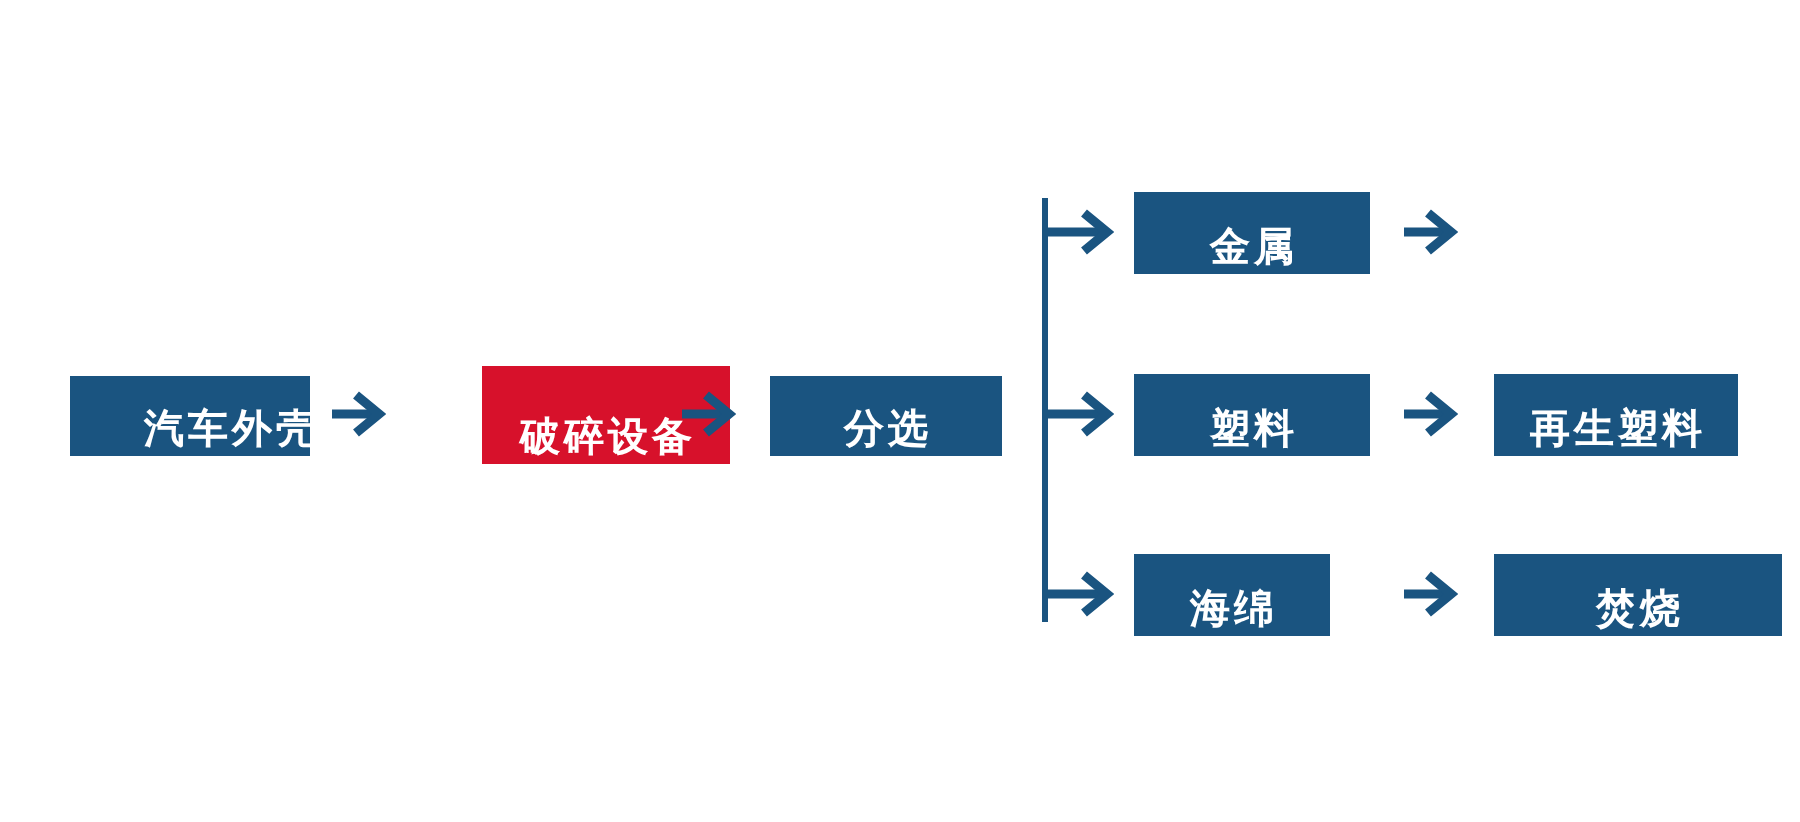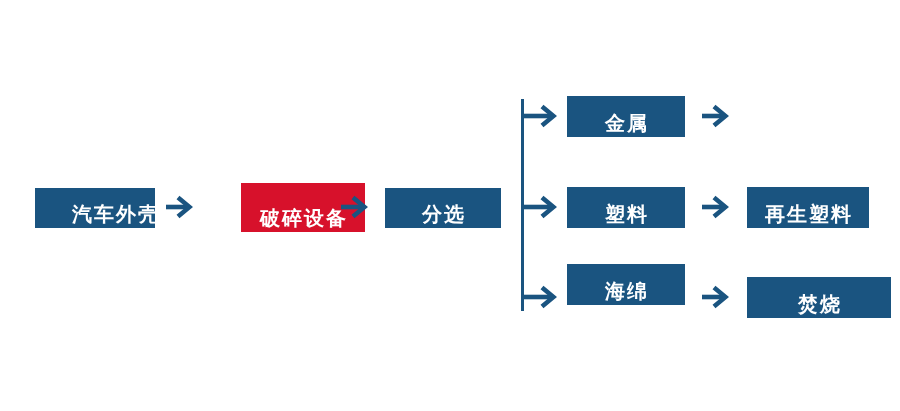--- a/index.html
+++ b/index.html
@@ -51,21 +51,21 @@
   .pos-sorting  { left: 385px; top: 188px; width: 116px; height: 40px; }
 
   .pos-vline    { left: 521px; top: 99px;  width: 3px;   height: 212px; }
 
   .pos-barrow-0 { left: 523px; top: 103px; }
   .pos-barrow-1 { left: 523px; top: 194px; }
   .pos-barrow-2 { left: 523px; top: 284px; }
 
   .pos-mat-0    { left: 567px; top: 96px;  width: 118px; height: 41px; }
   .pos-mat-1    { left: 567px; top: 187px; width: 118px; height: 41px; }
-  .pos-mat-2    { left: 567px; top: 264px; width: 118px; height: 41px; }
+  .pos-mat-2    { left: 567px; top: 277px; width: 98px; height: 41px; }
 
   .pos-oarrow-0 { left: 702px; top: 103px; }
   .pos-oarrow-1 { left: 702px; top: 194px; }
   .pos-oarrow-2 { left: 702px; top: 284px; }
 
   .pos-out-0    { left: 747px; top: 96px;  width: 122px; height: 41px; }
   .pos-out-1    { left: 747px; top: 187px; width: 122px; height: 41px; }
   .pos-out-2    { left: 747px; top: 277px; width: 144px; height: 41px; }
 </style>
 </head>

